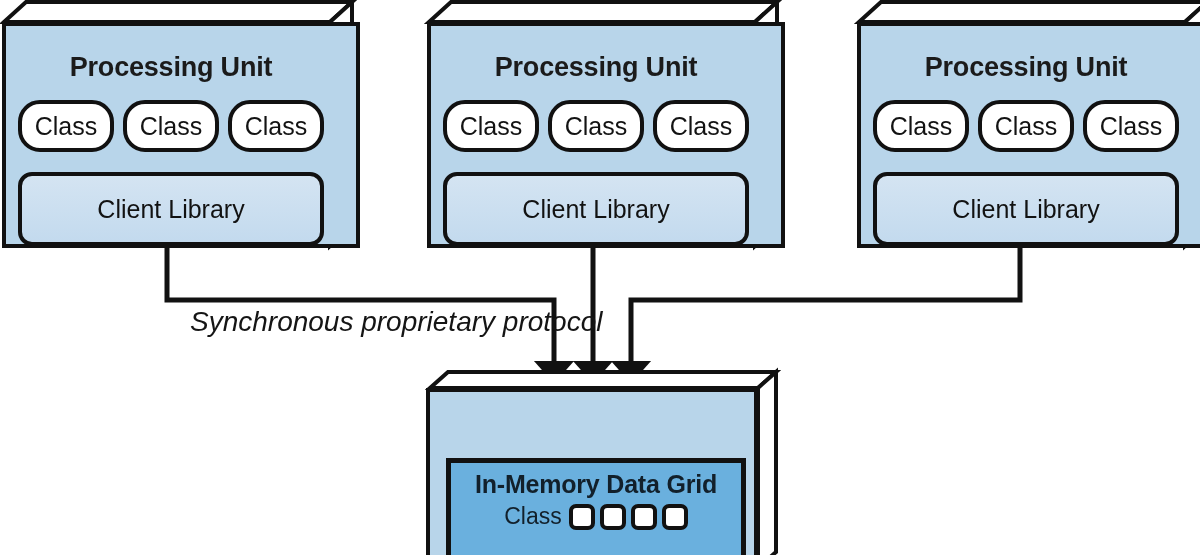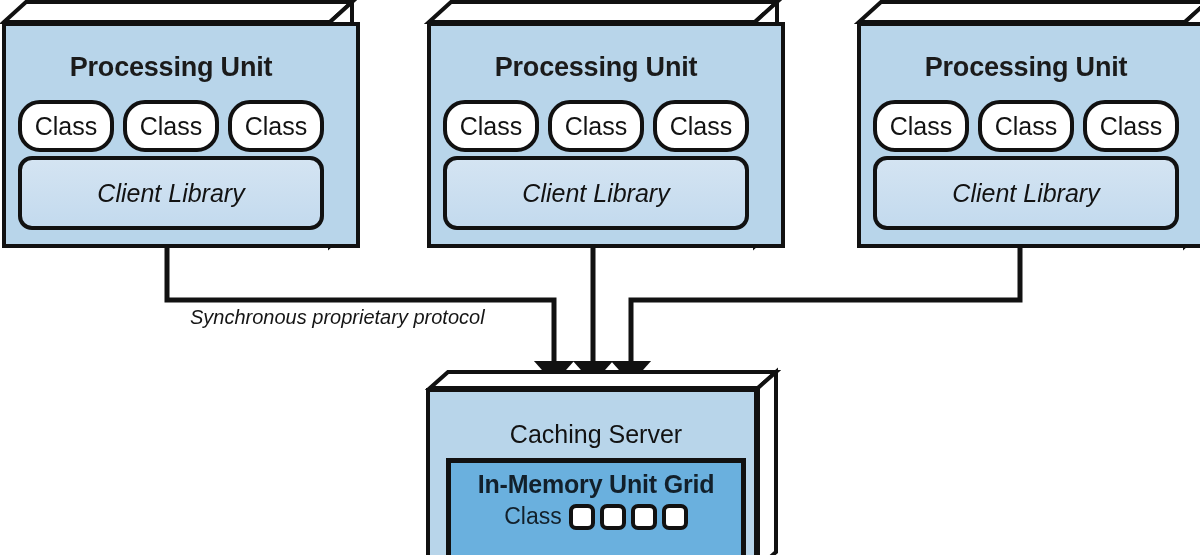--- a/index.html
+++ b/index.html
@@ -69,34 +69,33 @@
     display: flex;
     align-items: center;
     justify-content: center;
     font-size: 25px;
     font-weight: 400;
     color: #121212;
   }
   .client-lib {
     position: absolute;
     left: 12px;
-    top: 130px;
+    top: 146px;
     width: 306px;
     height: 74px;
     background: linear-gradient(180deg, #d4e4f2 0%, #c3daee 100%);
     border: 4px solid #111111;
     border-radius: 14px;
     box-sizing: border-box;
     display: flex;
     align-items: center;
     justify-content: center;
     font-size: 25px;
     font-weight: 400;
     color: #121212;
-    font-style: italic;
   }
 
   
   #caching-server {
     position: absolute;
     left: 426px;
     top: 372px;
   }
   #caching-server .face {
     position: absolute;
@@ -156,21 +155,21 @@
     border: 4px solid #111111;
     border-radius: 7px;
     box-sizing: border-box;
   }
 
   
   #protocol-label {
     position: absolute;
     left: 190px;
     top: 306px;
-    font-size: 20px;
+    font-size: 28px;
     font-style: italic;
     color: #151515;
     white-space: nowrap;
   }
 </style>
 </head>
 <body>
 
 <div id="canvas">
 
@@ -241,23 +240,22 @@
         <div class="class-box">Class</div>
       </div>
       <div class="client-lib">Client Library</div>
     </div>
   </div>
 
   <div id="protocol-label">Synchronous proprietary protocol</div>
 
   <div id="caching-server">
     <div class="face">
-      <div class="cs-title">Caching Server</div>
       <div id="grid-box">
-        <div class="grid-title">In-Memory Unit Grid</div>
+        <div class="grid-title">In-Memory Data Grid</div>
         <div class="cache-row">
           <span class="cache-label">Class</span>
           <span class="cache-cell"></span>
           <span class="cache-cell"></span>
           <span class="cache-cell"></span>
           <span class="cache-cell"></span>
         </div>
       </div>
     </div>
   </div>

